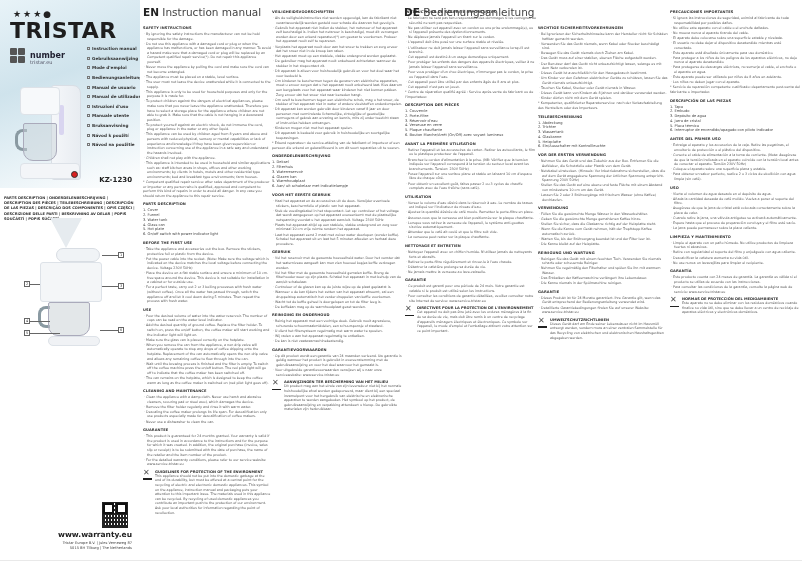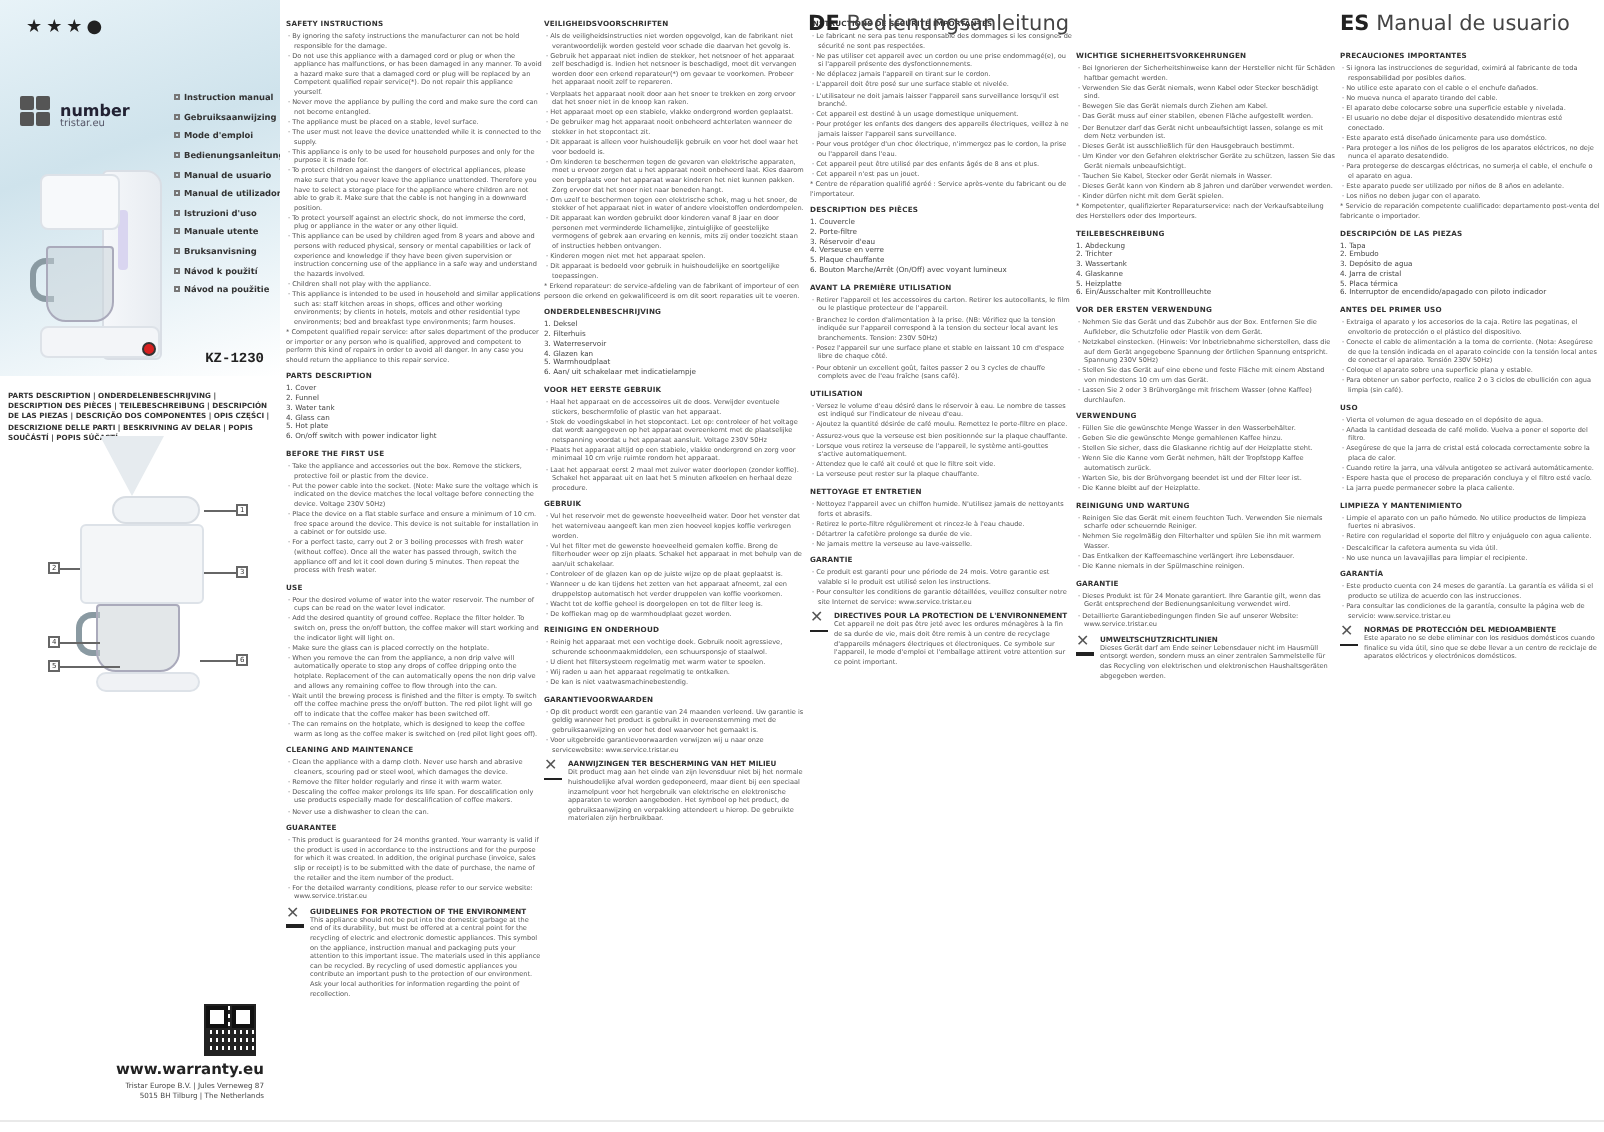--- a/index.html
+++ b/index.html
@@ -32,21 +32,21 @@
 
   
   .machine { position: absolute; left: 15px; top: 85px; width: 66px; height: 95px; }
   .m-tank { position: absolute; left: 36px; top: 0; width: 30px; height: 95px; background: linear-gradient(90deg,#f5f7fa,#e8ecf1); border-radius: 3px 8px 3px 3px; border: 1px solid #d9dee5; }
   .m-window { position: absolute; left: 44px; top: 20px; width: 5px; height: 30px; background: #d9d5f0; border-radius: 2px; }
   .m-head { position: absolute; left: 5px; top: 2px; width: 40px; height: 28px; background: #f7f9fb; border: 1px solid #dde2e8; border-radius: 4px; }
   .m-jug { position: absolute; left: 8px; top: 38px; width: 34px; height: 38px; background: rgba(200,210,215,0.5); border: 1px solid #aab; border-radius: 2px 2px 10px 10px; }
   .m-handle { position: absolute; left: 0; top: 44px; width: 12px; height: 22px; border: 3px solid #8a9aa2; border-right: none; border-radius: 8px 0 0 8px; }
   .m-base { position: absolute; left: 5px; top: 78px; width: 60px; height: 16px; background: #f3f5f8; border: 1px solid #dde2e8; border-radius: 4px; }
   .m-switch { position: absolute; left: 56px; top: 86px; width: 7px; height: 7px; background: #d82020; border-radius: 50%; border: 1px solid #333; }
-  .model { position: absolute; right: 8px; top: 176px; font-size: 7px; font-weight: bold; color: #222; font-family: Liberation Mono, monospace; }
+  .model { position: absolute; right: 8px; top: 176px; font-size: 7px; font-weight: bold; color: #222; }
 
   .parts-desc-title {
     position: absolute; left: 4px; top: 196px; width: 132px;
     font-size: 3.6px; font-weight: bold; line-height: 5.2px; color: #333; text-transform: uppercase;
   }
   .parts-diagram { position: absolute; left: 20px; top: 218px; width: 110px; height: 150px; }
   .pd-funnel { position: absolute; left: 30px; top: 0; width: 0; height: 0; border-left: 16px solid transparent; border-right: 16px solid transparent; border-top: 30px solid #e6ebef; }
   .pd-cover { position: absolute; left: 36px; top: 30px; width: 44px; height: 14px; background: #f0f3f6; border: 1px solid #d8dde3; border-radius: 8px; }
   .pd-body { position: absolute; left: 20px; top: 44px; width: 62px; height: 40px; background: #f4f6f8; border: 1px solid #dde2e8; border-radius: 3px; }
   .pd-jug { position: absolute; left: 28px; top: 84px; width: 42px; height: 34px; background: rgba(200,208,212,0.5); border: 1px solid #aab; border-radius: 2px 2px 10px 10px; }
@@ -80,20 +80,21 @@
   .env-icon::after { content: ""; position: absolute; left: 0; bottom: 0; width: 9px; height: 1.5px; background: #222; }
   .env-title { font-size: 3.6px; font-weight: bold; color: #333; text-transform: uppercase; }
   .footer-line { position: absolute; left: 0; top: 560px; width: 802px; height: 1px; background: #e9e9e9; }
 </style>
 </head>
 <body>
 
 <div class="cover">
   <div class="cover-top">
     <div class="stars">★★★●</div>
+    <div class="logo">TRISTAR</div>
 
     <div class="service-icons">
       <span></span>
       <span></span>
       <span></span>
       <span></span>
     </div>
     <div class="service-text">
       <span>number</span>
       <small>tristar.eu</small>
@@ -185,20 +186,21 @@
   <div class="qr"></div>
   <div class="website">www.warranty.eu</div>
   <div class="address">
     <div>Tristar Europe B.V. | Jules Verneweg 87</div>
     <div>5015 BH Tilburg | The Netherlands</div>
   </div>
 </div>
 
 <div id="columns">
     <div class="col" style="left: 143px; width: 128px;">
+      <div class="col-title"><b>EN</b> <span>Instruction manual</span></div>
       <div class="sec-title">SAFETY INSTRUCTIONS</div>
       <div class="bullet">· By ignoring the safety instructions the manufacturer can not be hold responsible for the damage.</div>
       <div class="bullet">· Do not use this appliance with a damaged cord or plug or when the appliance has malfunctions, or has been damaged in any manner. To avoid a hazard make sure that a damaged cord or plug will be replaced by an Competent qualified repair service(*). Do not repair this appliance yourself.</div>
       <div class="bullet">· Never move the appliance by pulling the cord and make sure the cord can not become entangled.</div>
       <div class="bullet">· The appliance must be placed on a stable, level surface.</div>
       <div class="bullet">· The user must not leave the device unattended while it is connected to the supply.</div>
       <div class="bullet">· This appliance is only to be used for household purposes and only for the purpose it is made for.</div>
       <div class="bullet">· To protect children against the dangers of electrical appliances, please make sure that you never leave the appliance unattended. Therefore you have to select a storage place for the appliance where children are not able to grab it. Make sure that the cable is not hanging in a downward position.</div>
       <div class="bullet">· To protect yourself against an electric shock, do not immerse the cord, plug or appliance in the water or any other liquid.</div>
       <div class="bullet">· This appliance can be used by children aged from 8 years and above and persons with reduced physical, sensory or mental capabilities or lack of experience and knowledge if they have been given supervision or instruction concerning use of the appliance in a safe way and understand the hazards involved.</div>
@@ -380,21 +382,20 @@
       <div class="bullet">· Detaillierte Garantiebedingungen finden Sie auf unserer Website: www.service.tristar.eu</div>
       <div class="env">
         <span class="env-icon"></span>
         <div>
           <div class="env-title">UMWELTSCHUTZRICHTLINIEN</div>
           <div class="para">Dieses Gerät darf am Ende seiner Lebensdauer nicht im Hausmüll entsorgt werden, sondern muss an einer zentralen Sammelstelle für das Recycling von elektrischen und elektronischen Haushaltsgeräten abgegeben werden.</div>
         </div>
       </div>
     </div>
     <div class="col" style="left: 670px; width: 130px;">
-      <div class="col-title"><b>ES</b> <span>Manual de usuario</span></div>
       <div class="sec-title">PRECAUCIONES IMPORTANTES</div>
       <div class="bullet">· Si ignora las instrucciones de seguridad, eximirá al fabricante de toda responsabilidad por posibles daños.</div>
       <div class="bullet">· No utilice este aparato con el cable o el enchufe dañados.</div>
       <div class="bullet">· No mueva nunca el aparato tirando del cable.</div>
       <div class="bullet">· El aparato debe colocarse sobre una superficie estable y nivelada.</div>
       <div class="bullet">· El usuario no debe dejar el dispositivo desatendido mientras esté conectado.</div>
       <div class="bullet">· Este aparato está diseñado únicamente para uso doméstico.</div>
       <div class="bullet">· Para proteger a los niños de los peligros de los aparatos eléctricos, no deje nunca el aparato desatendido.</div>
       <div class="bullet">· Para protegerse de descargas eléctricas, no sumerja el cable, el enchufe o el aparato en agua.</div>
       <div class="bullet">· Este aparato puede ser utilizado por niños de 8 años en adelante.</div>

